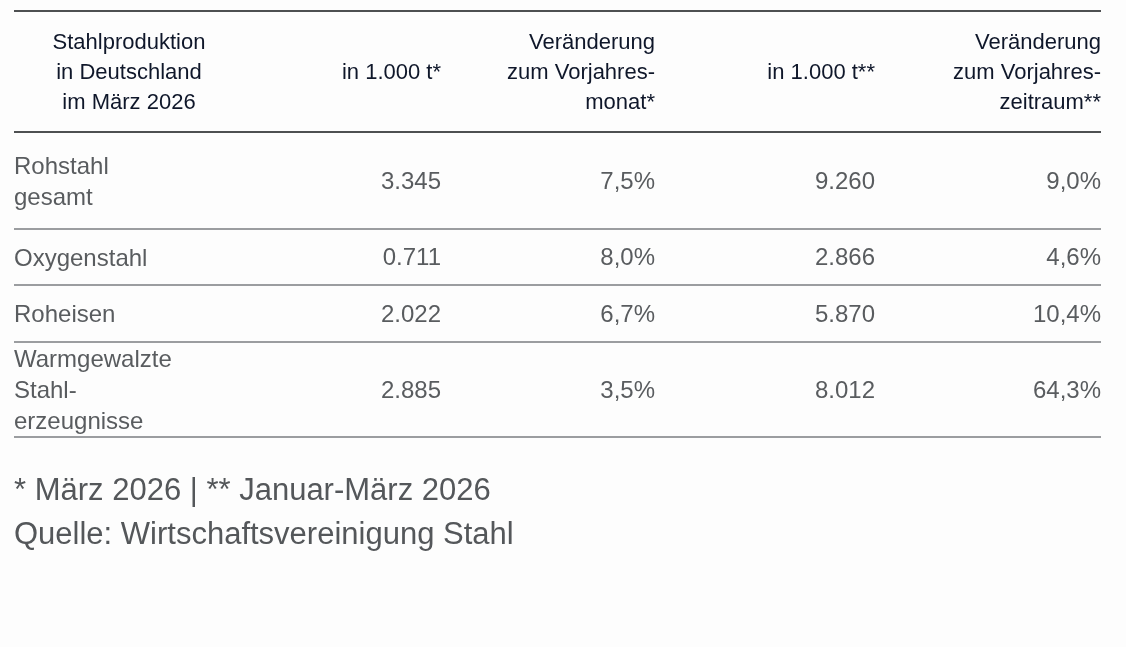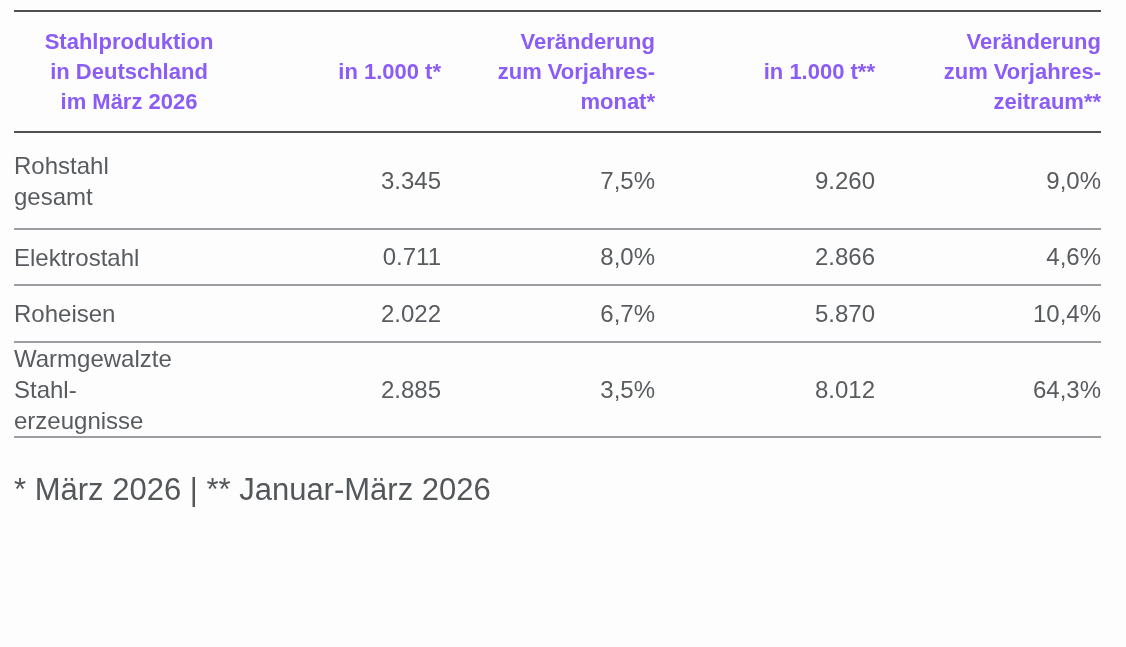--- a/index.html
+++ b/index.html
@@ -20,22 +20,22 @@
     border-top:2px solid #4e5052;
   }
   col.c1{width:230px}
   col.c2{width:197px}
   col.c3{width:214px}
   col.c4{width:220px}
   col.c5{width:226px}
 
   thead th{
     font-size:22px;
-    font-weight:bold;
-    color:#8b5cf6;
+    font-weight:normal;
+    color:#0f172a;
     line-height:30px;
     vertical-align:middle;
     border-bottom:2px solid #4e5052;
     padding:0;
     white-space:pre-line;
   }
   thead th.th-title{text-align:center;}
   thead th.num{text-align:right;}
 
   tbody td{
@@ -97,21 +97,21 @@
     <tbody>
       <tr class="r1">
         <td class="label">Rohstahl
 gesamt</td>
         <td class="num">3.345</td>
         <td class="num">7,5%</td>
         <td class="num">9.260</td>
         <td class="num">9,0%</td>
       </tr>
       <tr class="r3">
-        <td class="label">Elektrostahl</td>
+        <td class="label">Oxygenstahl</td>
         <td class="num">0.711</td>
         <td class="num">8,0%</td>
         <td class="num">2.866</td>
         <td class="num">4,6%</td>
       </tr>
       <tr class="r4">
         <td class="label">Roheisen</td>
         <td class="num">2.022</td>
         <td class="num">6,7%</td>
         <td class="num">5.870</td>
@@ -124,15 +124,16 @@
         <td class="num">2.885</td>
         <td class="num">3,5%</td>
         <td class="num">8.012</td>
         <td class="num">64,3%</td>
       </tr>
     </tbody>
   </table>
 
   <div class="footer">
     <div>* März 2026 | ** Januar-März 2026</div>
+    <div>Quelle: Wirtschaftsvereinigung Stahl</div>
   </div>
 
 </div>
 
 </body></html>

